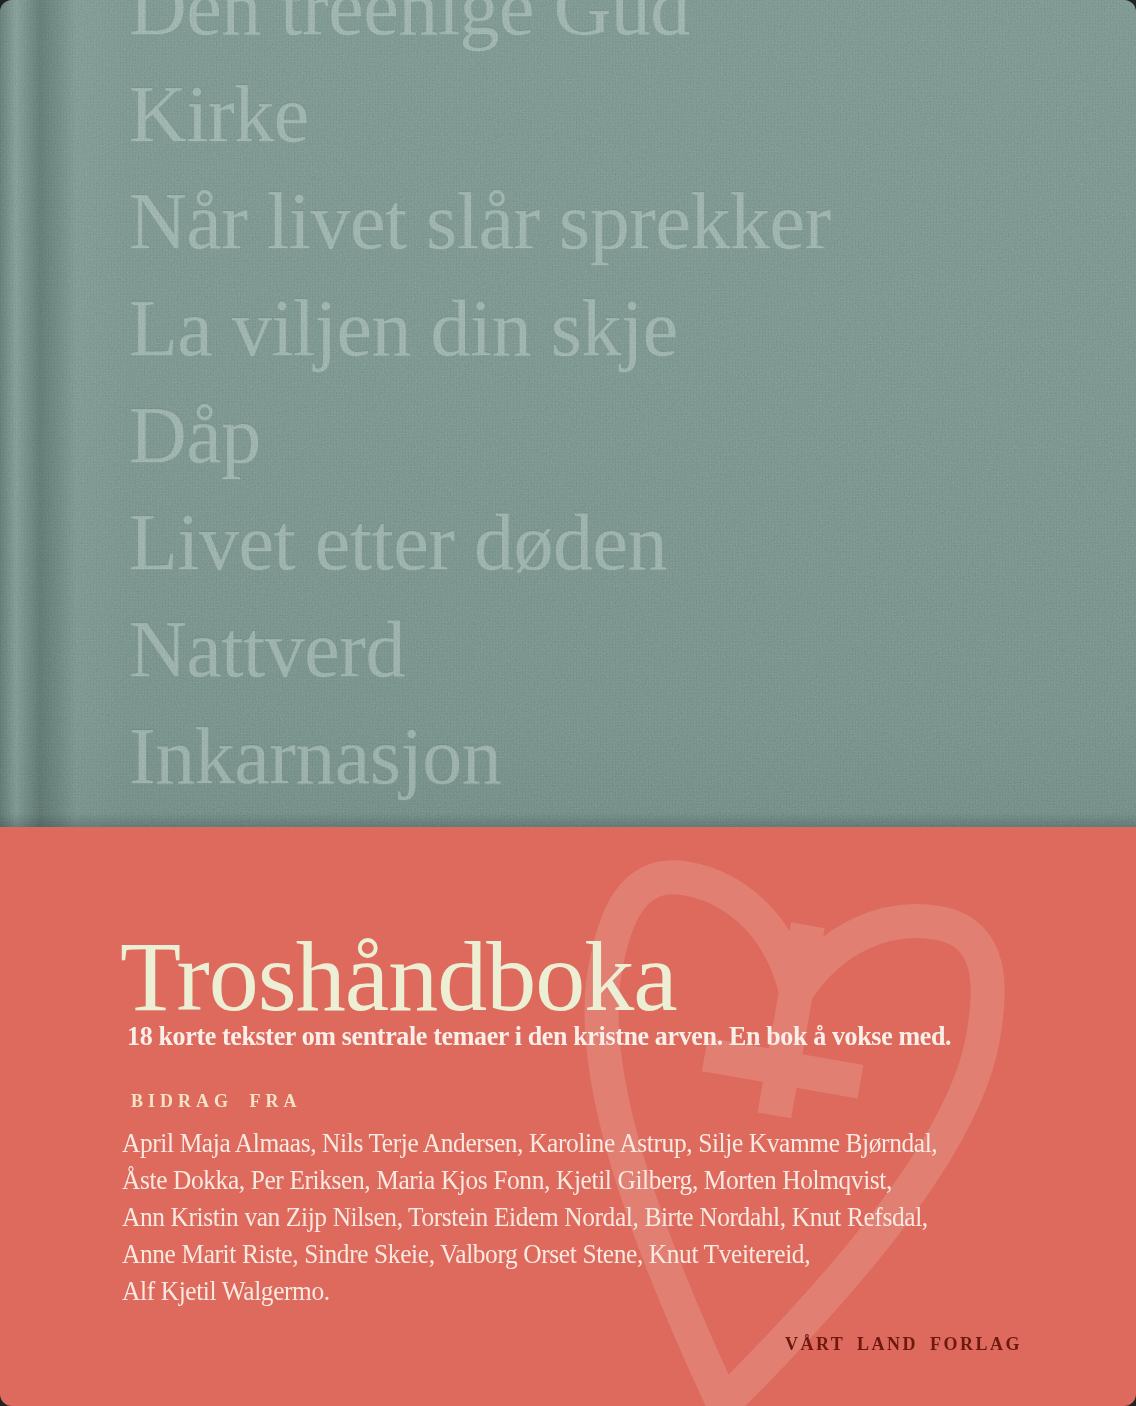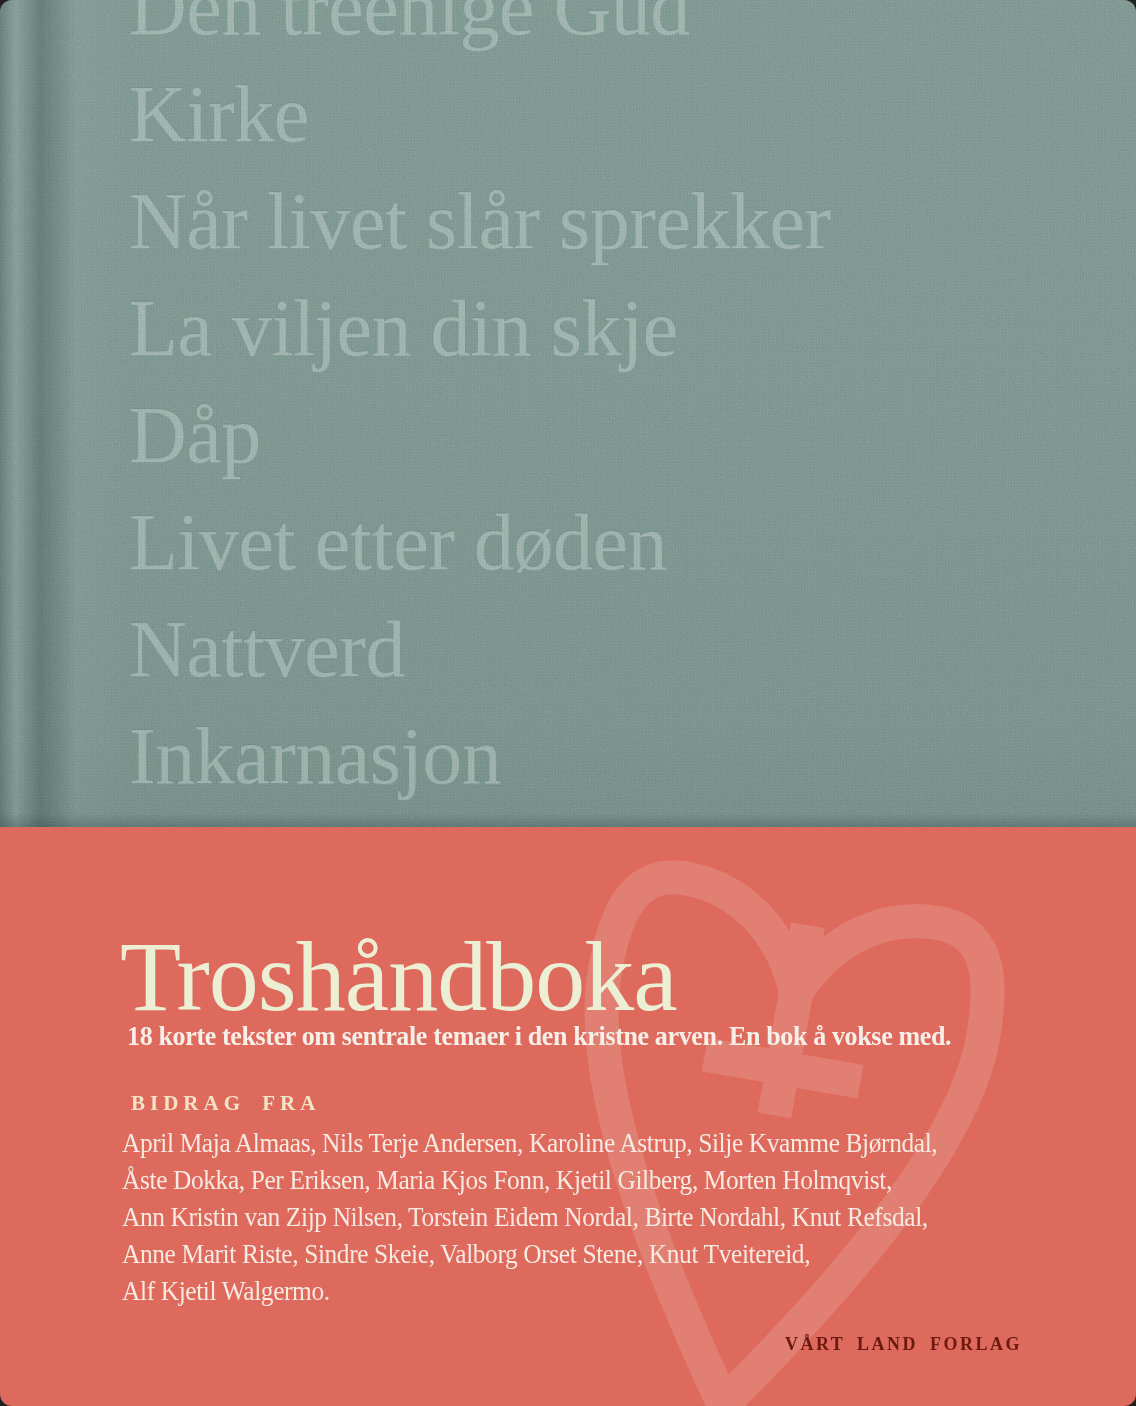--- a/index.html
+++ b/index.html
@@ -102,21 +102,21 @@
     color: #FAEFE8;
     white-space: nowrap;
     transform: scaleX(0.93);
     transform-origin: left top;
   }
   .bidrag {
     position: absolute;
     left: 131px;
     top: 264px;
     margin: 0;
-    font-size: 21px;
+    font-size: 18px;
     font-weight: bold;
     letter-spacing: 5px;
     word-spacing: 7px;
     color: #F4E3C7;
     white-space: nowrap;
   }
   .names {
     position: absolute;
     left: 122px;
     top: 298px;

